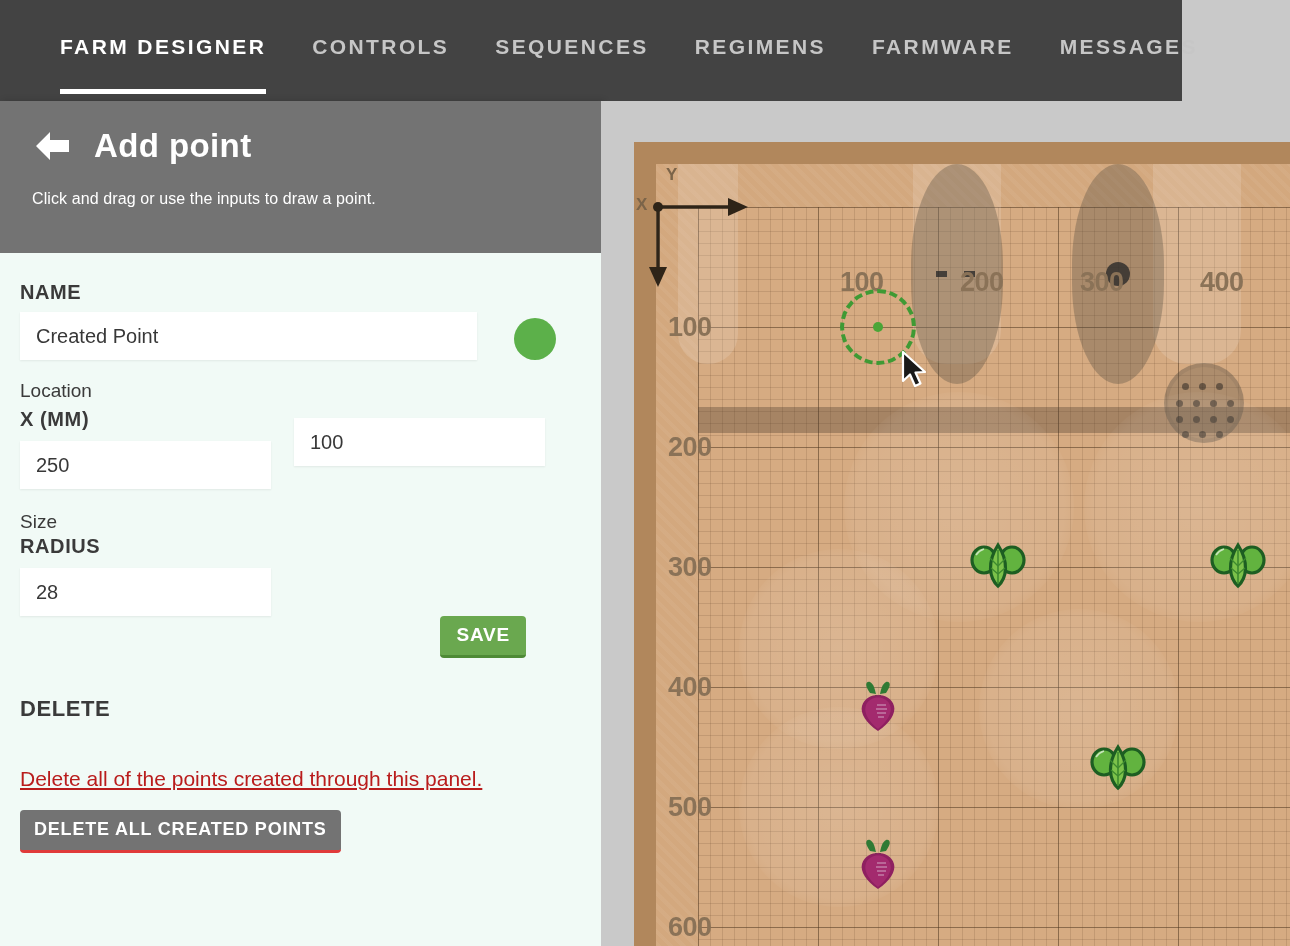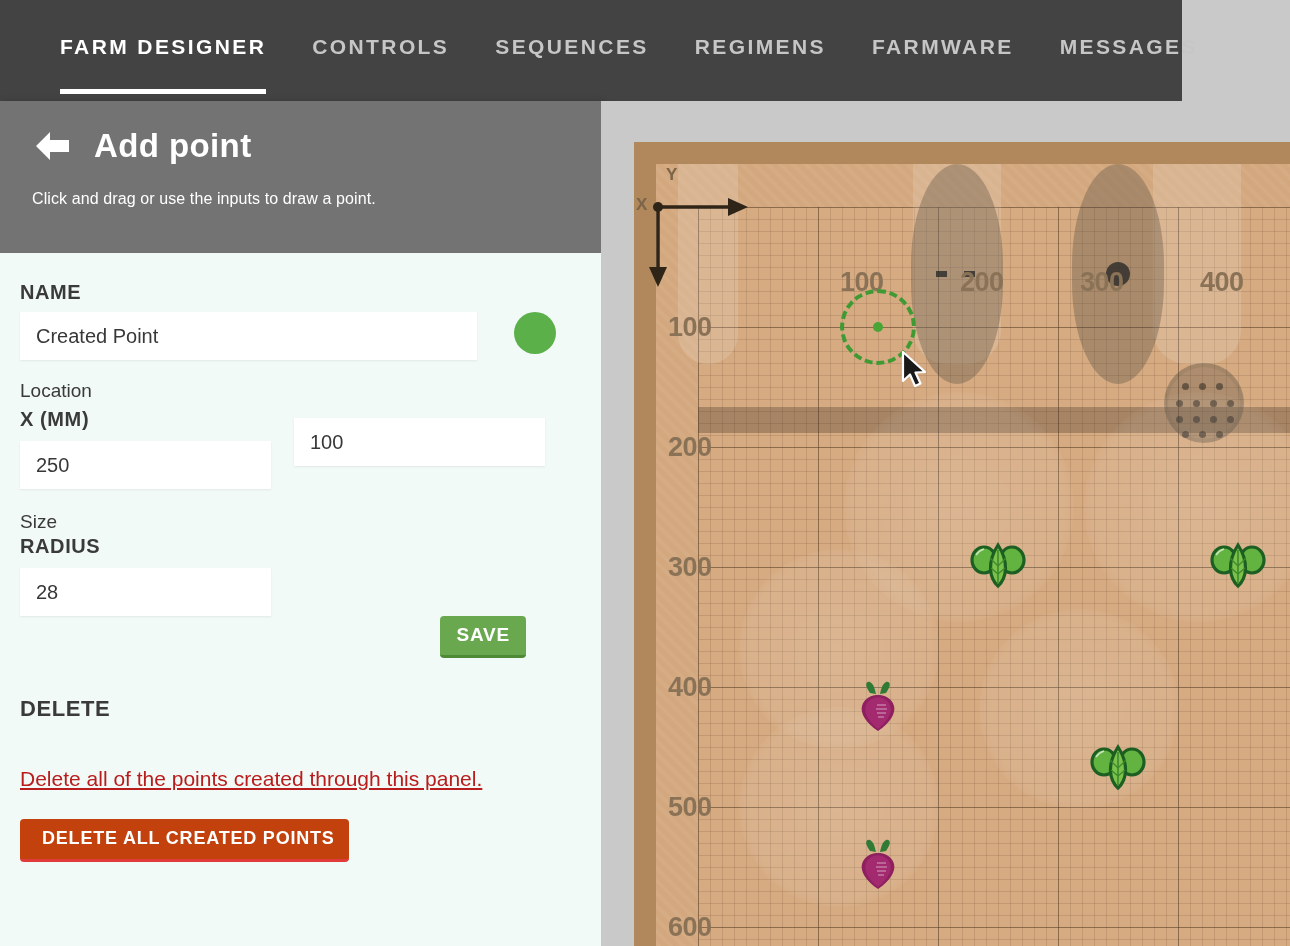--- a/index.html
+++ b/index.html
@@ -66,21 +66,21 @@
 
   .field {
     background: #ffffff; border: none; outline: none;
     height: 48px; width: 100%;
     font-size: 20px; color: #383838;
     padding: 0 16px;
     font-family: "Liberation Sans", sans-serif;
     box-shadow: 0 1px 2px rgba(0,0,0,0.07);
   }
 
-  .name-row { display: flex; align-items: flex-start; gap: 0; margin-top: 8px; }
+  .name-row { display: flex; align-items: flex-end; gap: 0; margin-top: 8px; }
   .name-wrap { width: 457px; }
   .color-dot {
     width: 42px; height: 42px; border-radius: 50%;
     background: #5cb04a; margin-left: 37px; flex: none; cursor: pointer;
   }
 
   .loc-grid { display: flex; gap: 23px; margin-top: 6px; }
   .loc-col { width: 251px; }
   .loc-col .field { margin-top: 10px; }
 
@@ -92,24 +92,24 @@
     background: #6aa84f; border: none; border-bottom: 3px solid #4e8a36;
     color: #fff; font-size: 19px; font-weight: 700; letter-spacing: 0.8px;
     padding: 8px 16px 9px 16px; border-radius: 4px; cursor: pointer;
     font-family: "Liberation Sans", sans-serif;
   }
 
   .delete-block { margin-top: 38px; }
   #delete-heading { font-size: 22px; }
   #delete-desc { font-size: 21px; color: #b91c1c; margin-top: 45px; text-decoration: underline; }
   #delete-btn {
-    margin-top: 28px;
-    background: #c2410c; border: none; border-bottom: 3px solid #e03a3a;
+    margin-top: 19px;
+    background: #737373; border: none; border-bottom: 3px solid #e03a3a;
     color: #fff; font-size: 18px; font-weight: 700; letter-spacing: 0.8px;
-    padding: 9px 14px 10px 22px; border-radius: 4px; cursor: pointer;
+    padding: 9px 14px 10px 14px; border-radius: 4px; cursor: pointer;
     font-family: "Liberation Sans", sans-serif;
   }
 
   
   #map-area {
     position: absolute; left: 601px; top: 101px;
     width: 689px; height: 845px;
     background: #c9c9c9;
     overflow: hidden;
   }

